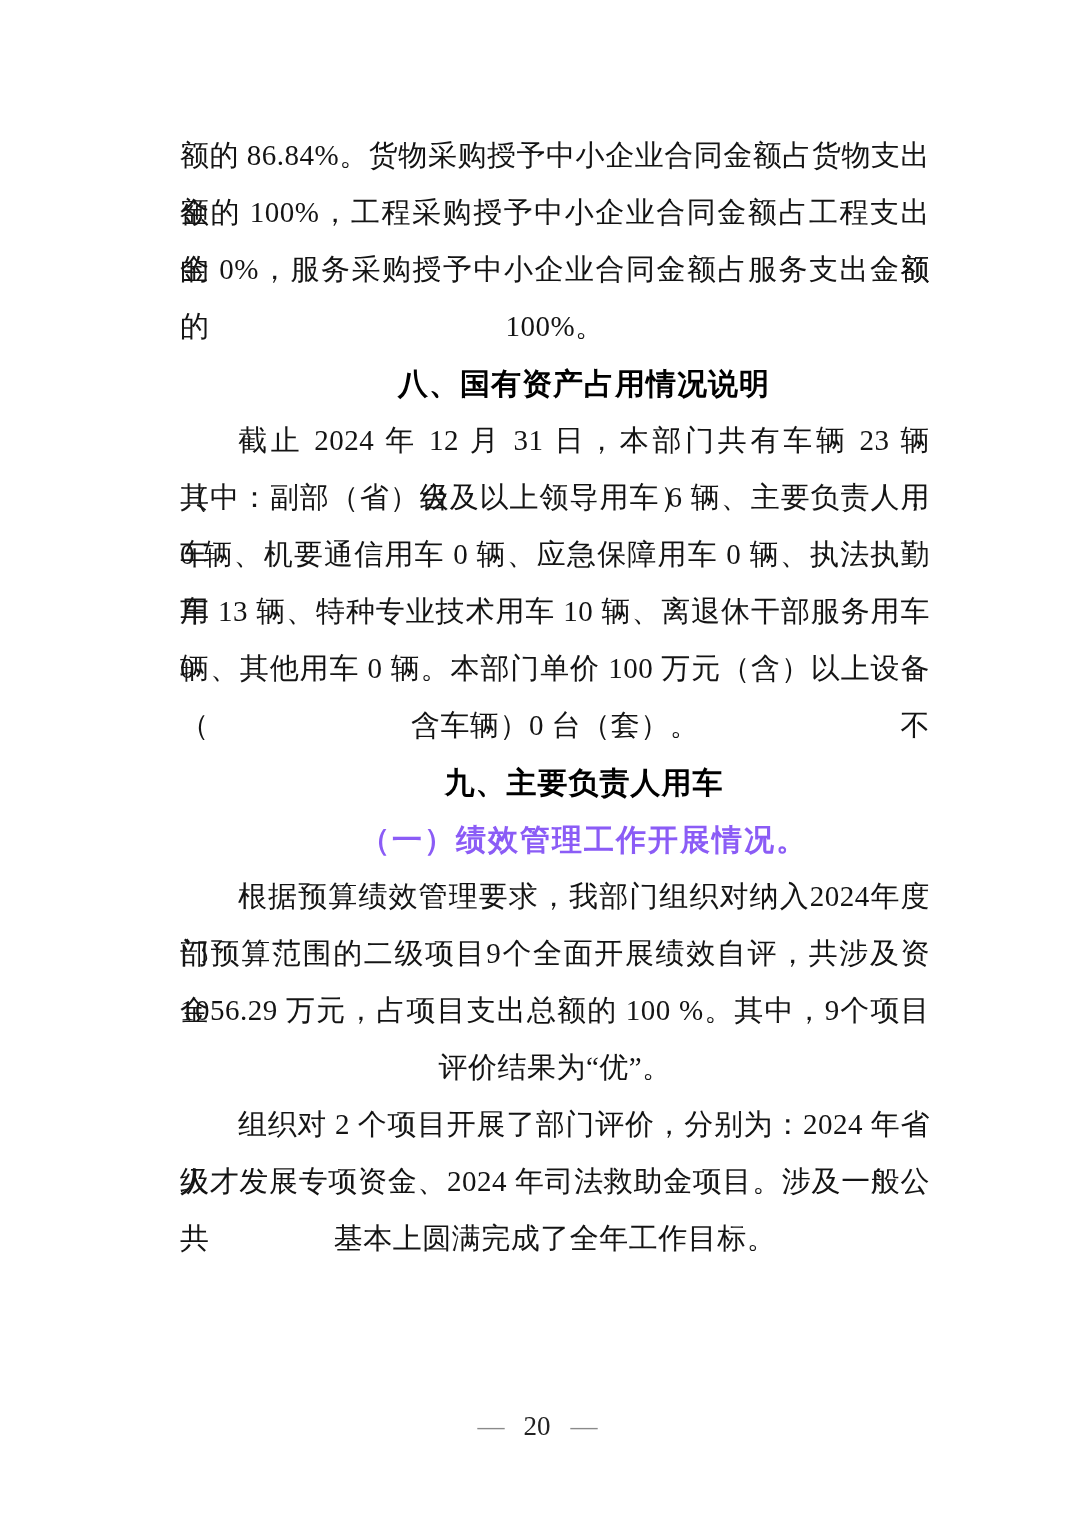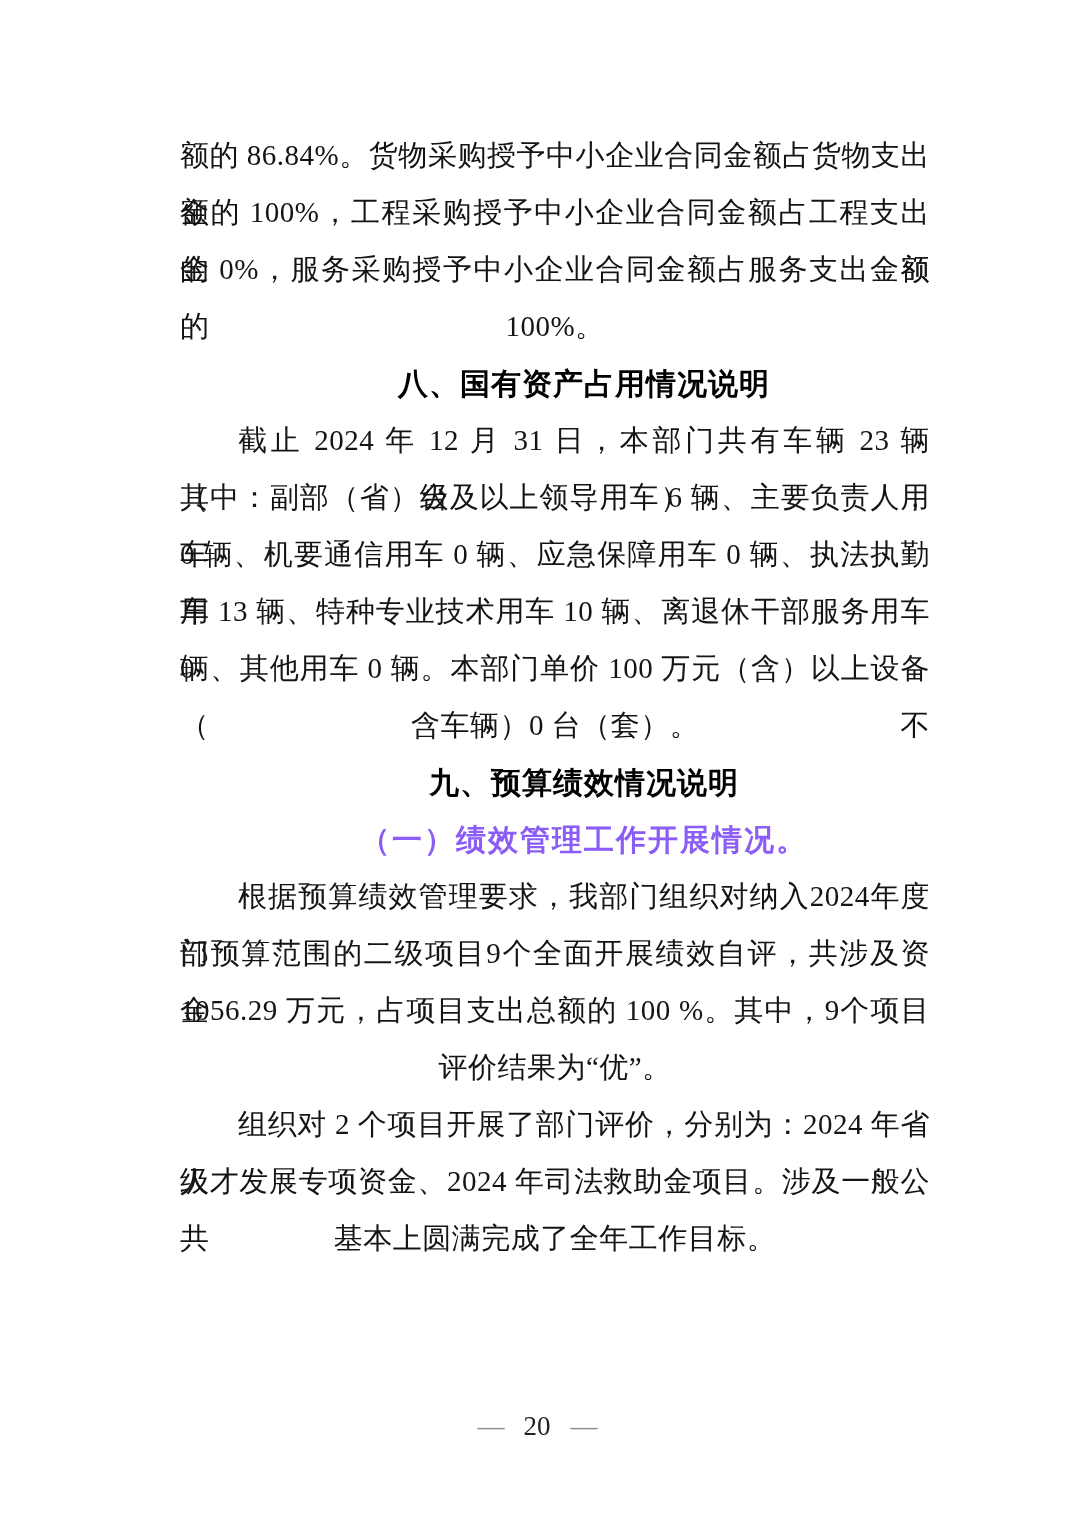--- a/index.html
+++ b/index.html
@@ -77,21 +77,21 @@
 
     <h2 class="line h-hei indent">八、国有资产占用情况说明</h2>
 
     <p class="line just indent">截止 2024 年 12 月 31 日，本部门共有车辆 23 辆（台），</p>
     <p class="line just">其中：副部（省）级及以上领导用车 6 辆、主要负责人用车</p>
     <p class="line just">0 辆、机要通信用车 0 辆、应急保障用车 0 辆、执法执勤用</p>
     <p class="line just">车 13 辆、特种专业技术用车 10 辆、离退休干部服务用车 0</p>
     <p class="line just">辆、其他用车 0 辆。本部门单价 100 万元（含）以上设备（不</p>
     <p class="line">含车辆）0 台（套）。</p>
 
-    <h2 class="line h-hei indent">九、预算绩效情况说明</h2>
+    <h2 class="line h-hei indent">九、主要负责人用车</h2>
 
     <h3 class="line h-kai indent">（一）绩效管理工作开展情况。</h3>
 
     <p class="line just indent">根据预算绩效管理要求，我部门组织对纳入2024年度部</p>
     <p class="line just">门预算范围的二级项目9个全面开展绩效自评，共涉及资金</p>
     <p class="line just">1056.29 万元，占项目支出总额的 100 %。其中，9个项目</p>
     <p class="line">评价结果为“优”。</p>
 
     <p class="line just indent">组织对 2 个项目开展了部门评价，分别为：2024 年省级</p>
     <p class="line just">人才发展专项资金、2024 年司法救助金项目。涉及一般公共</p>

